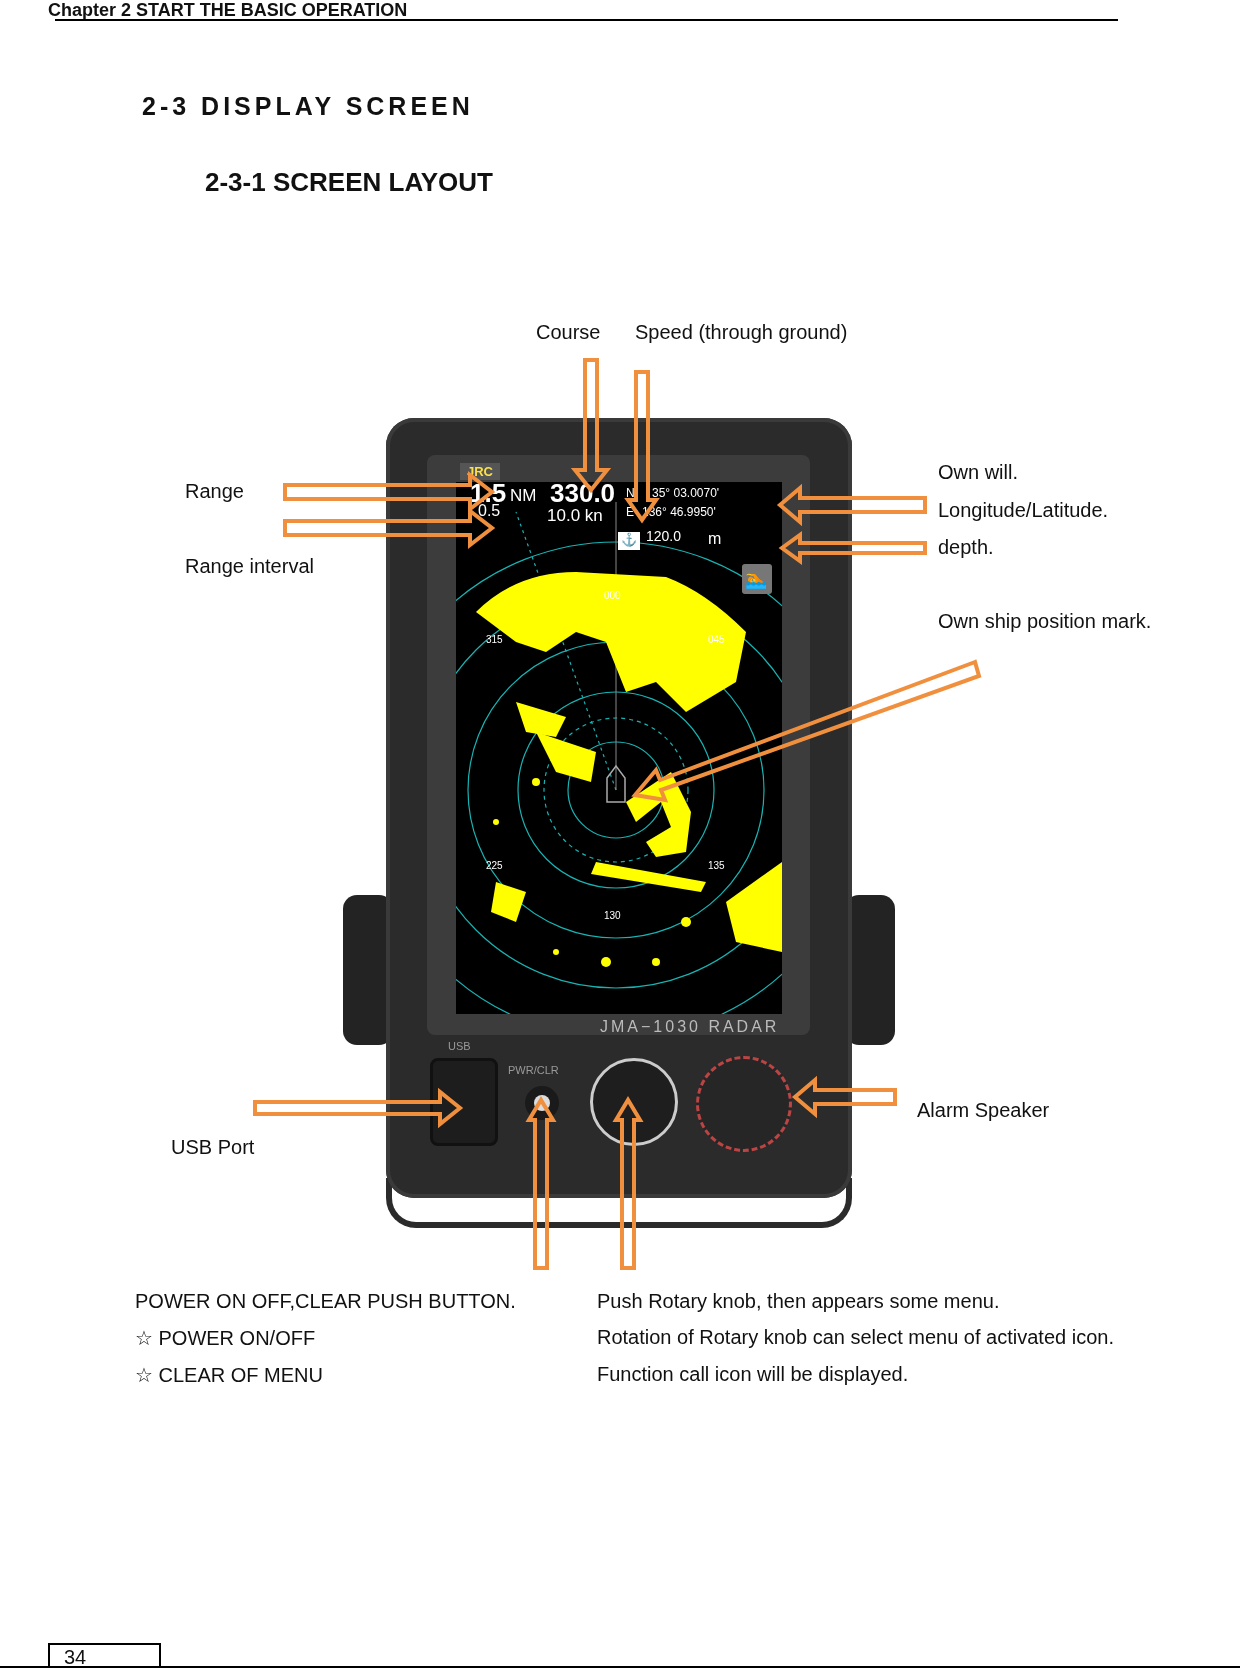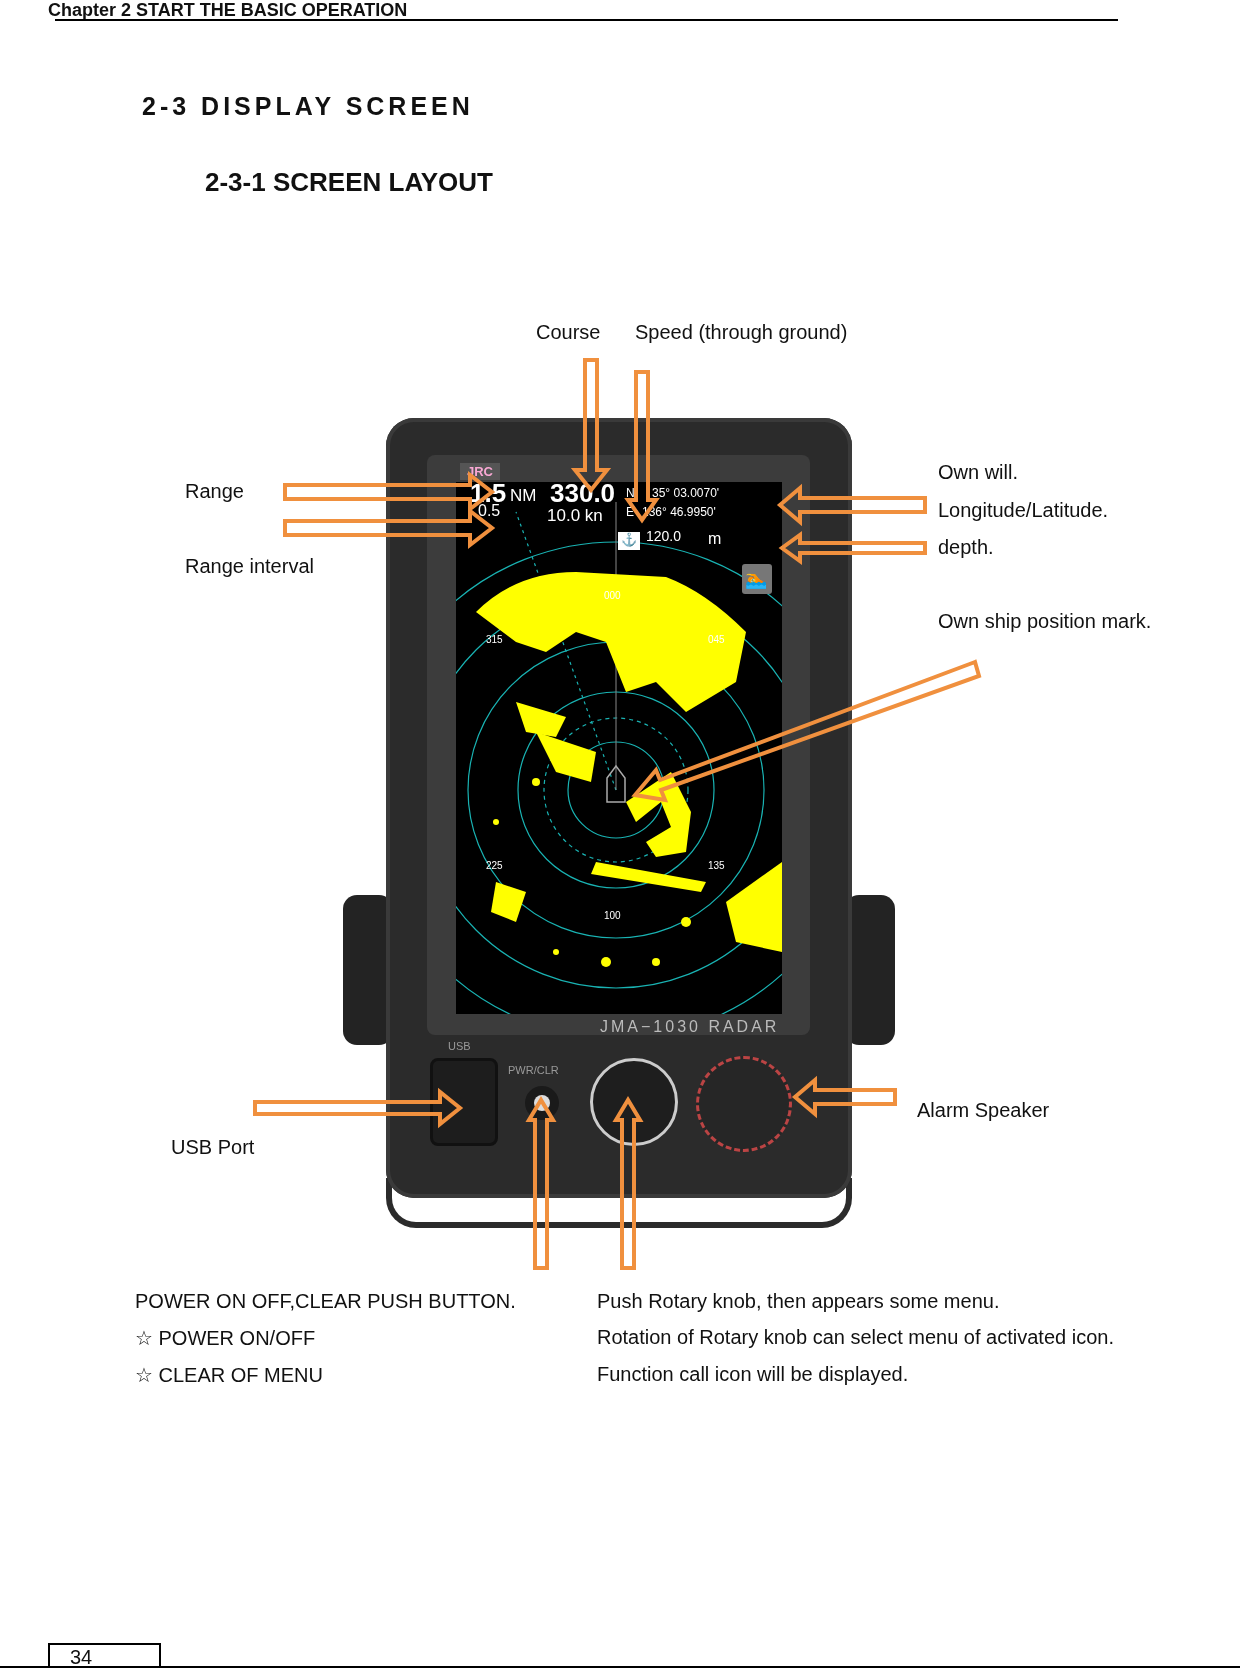--- a/index.html
+++ b/index.html
@@ -4,27 +4,27 @@
 <style>
   html,body{margin:0;padding:0;background:#fff;}
   body{width:1240px;height:1668px;position:relative;overflow:hidden;font-family:"Liberation Sans",sans-serif;color:#111;}
   .abs{position:absolute;}
   .chapter{left:48px;top:0px;font-weight:bold;font-size:18px;white-space:nowrap;}
   .chapter-rule{left:55px;top:19px;width:1063px;height:2px;background:#000;}
   .h1{left:118px;top:92px;font-weight:bold;font-size:25px;letter-spacing:4px;margin-left:24px;}
   .h2{left:205px;top:167px;font-weight:bold;font-size:26px;}
   .lbl{font-size:20px;white-space:nowrap;}
   .footer-rule{left:0;top:1666px;width:1240px;height:2px;background:#000;}
-  .page-box{left:48px;top:1643px;width:113px;height:23px;border:2px solid #000;border-bottom:none;font-size:20px;padding-left:20px;box-sizing:border-box;line-height:24px;}
+  .page-box{left:48px;top:1643px;width:113px;height:23px;border:2px solid #000;border-bottom:none;font-size:20px;padding-left:14px;box-sizing:border-box;line-height:24px;}
   
   .device{left:386px;top:418px;width:466px;height:780px;background:#2b2b2b;border-radius:28px;box-shadow:inset 0 0 0 4px #3a3a3a;}
   .side-knob{background:#232323;border-radius:14px;}
   .bezel{left:427px;top:455px;width:383px;height:580px;background:#3c3c3c;border-radius:8px;}
   .screen{left:456px;top:482px;width:326px;height:532px;background:#000;overflow:hidden;}
-  .jrc{left:460px;top:463px;width:40px;height:17px;background:#555;color:#f9a8d4;font-size:13px;font-weight:bold;text-align:center;line-height:17px;}
+  .jrc{left:460px;top:463px;width:40px;height:17px;background:#555;color:#fde047;font-size:13px;font-weight:bold;text-align:center;line-height:17px;}
   .model{left:600px;top:1018px;color:#bbb;font-size:16px;letter-spacing:3px;}
   .usb-lbl{left:448px;top:1040px;color:#999;font-size:11px;text-align:center;}
   .pwr-lbl{left:508px;top:1064px;color:#999;font-size:11px;}
   .usb-port{left:430px;top:1058px;width:62px;height:82px;background:#1d1d1d;border-radius:8px;border:3px solid #111;}
   .pwr-btn{left:525px;top:1086px;width:34px;height:34px;border-radius:50%;background:#1a1a1a;}
   .pwr-btn i{position:absolute;left:9px;top:9px;width:16px;height:16px;border-radius:50%;background:#ddd;}
   .knob{left:590px;top:1058px;width:82px;height:82px;border-radius:50%;background:#1e1e1e;border:3px solid #ccc;}
   .speaker{left:696px;top:1056px;width:90px;height:90px;border-radius:50%;background:#262626;border:3px dashed #b44;}
   .handle{left:386px;top:1178px;width:466px;height:50px;border:6px solid #2b2b2b;border-top:none;border-radius:0 0 30px 30px;box-sizing:border-box;}
   .scr-txt{color:#fff;}
@@ -93,21 +93,21 @@
   <div class="abs scr-txt" style="left:196px;top:4px;font-size:12px">35° 03.0070'</div>
   <div class="abs scr-txt" style="left:170px;top:23px;font-size:12px">E</div>
   <div class="abs scr-txt" style="left:186px;top:23px;font-size:12px">136° 46.9950'</div>
   <div class="abs" style="left:162px;top:50px;width:22px;height:18px;background:#fff;color:#000;font-size:13px;text-align:center">⚓</div>
   <div class="abs scr-txt" style="left:190px;top:46px;font-size:14px">120.0</div>
   <div class="abs scr-txt" style="left:252px;top:48px;font-size:16px">m</div>
   <div class="abs" style="left:286px;top:82px;width:30px;height:30px;background:#777;border-radius:3px;color:#fff;font-size:18px;text-align:center;line-height:30px">🏊</div>
   <div class="abs scr-txt" style="left:148px;top:108px;font-size:10px">000</div>
   <div class="abs scr-txt" style="left:252px;top:152px;font-size:10px">045</div>
   <div class="abs scr-txt" style="left:252px;top:378px;font-size:10px">135</div>
-  <div class="abs scr-txt" style="left:148px;top:428px;font-size:10px">100</div>
+  <div class="abs scr-txt" style="left:148px;top:428px;font-size:10px">130</div>
   <div class="abs scr-txt" style="left:30px;top:378px;font-size:10px">225</div>
   <div class="abs scr-txt" style="left:30px;top:152px;font-size:10px">315</div>
 </div>
 
 <div class="abs model">JMA−1030  RADAR</div>
 <div class="abs usb-lbl">USB</div>
 <div class="abs pwr-lbl">PWR/CLR</div>
 <div class="abs usb-port"></div>
 <div class="abs pwr-btn">
     <i></i>

